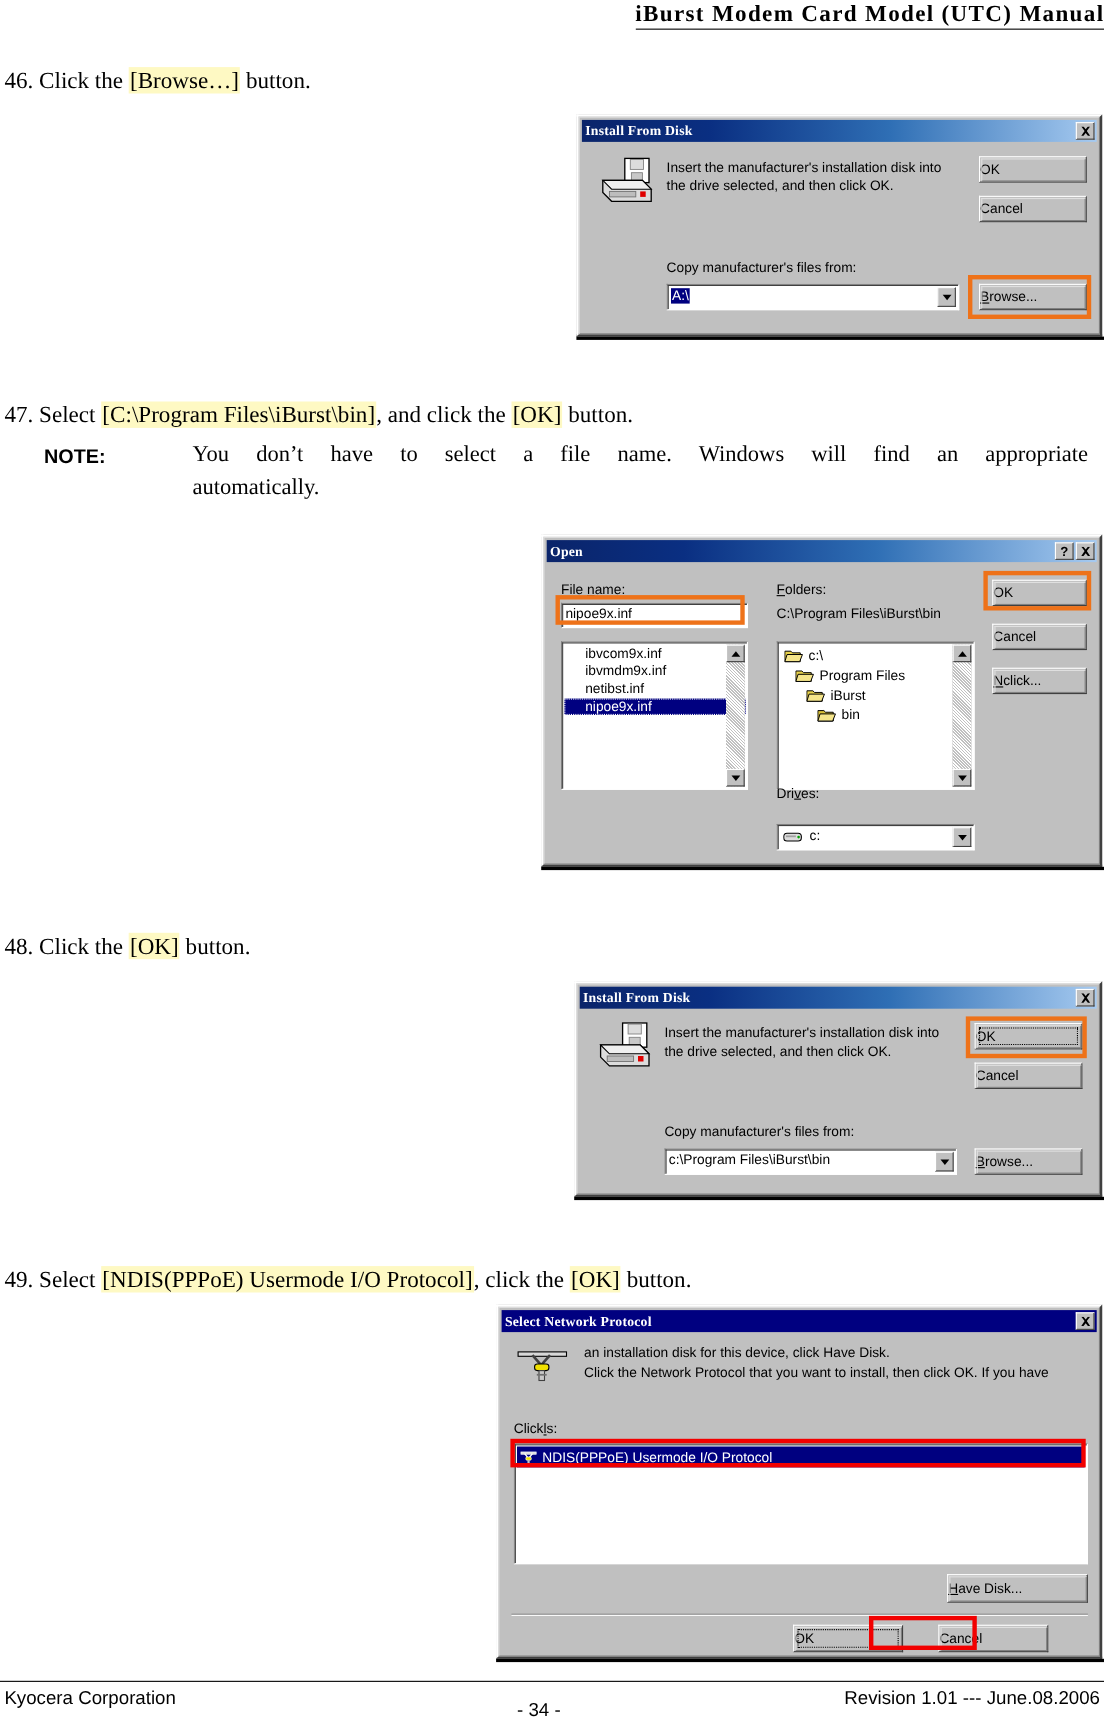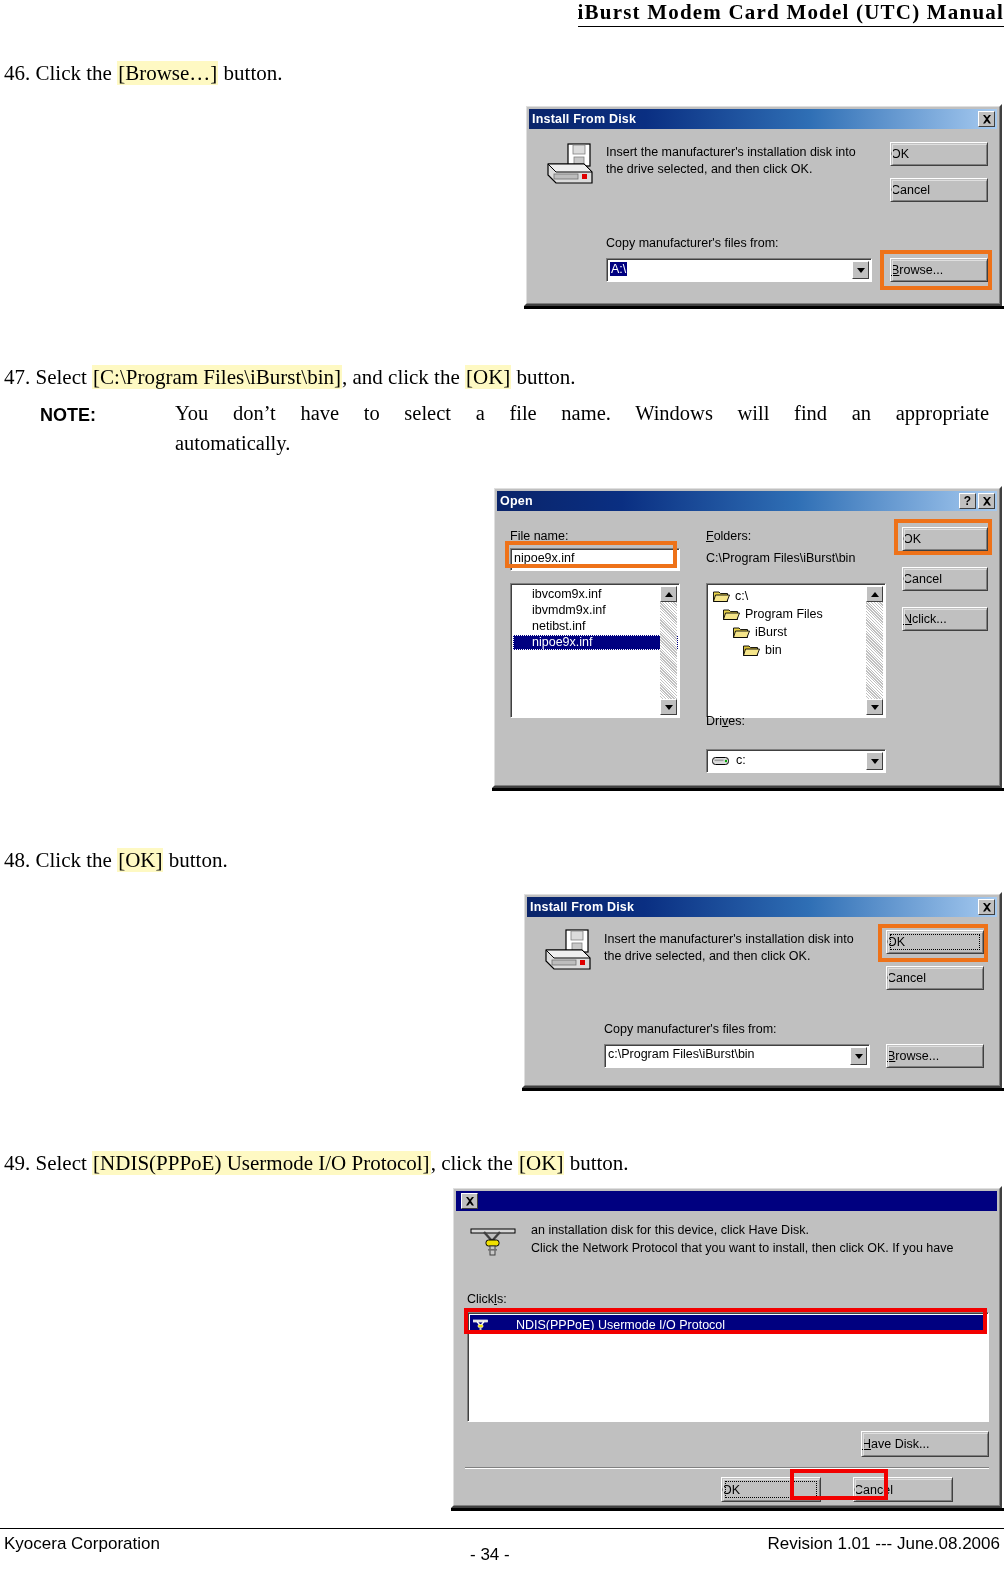--- a/index.html
+++ b/index.html
@@ -111,21 +111,21 @@
     padding: 0 2px 0 3px;
   }
   .titlebar.grad {
     background: linear-gradient(to right, #0a246a 0%, #0a2f82 25%, #2f6fb5 60%, #a6caf0 100%);
   }
   .titlebar.solid {
     background: #000080;
   }
   .titlebar .tb-text {
     color: #ffffff;
-    font-family: Liberation Sans, sans-serif;
+    font-family: Liberation Serif, serif;
     font-size: 12.5px;
     font-weight: bold;
     flex: 1;
     white-space: nowrap;
     letter-spacing: 0.2px;
   }
   .tb-btn {
     width: 17px;
     height: 16px;
     background: #c0c0c0;
@@ -624,20 +624,21 @@
   <span>Select</span>
   <span class="hl">[NDIS(PPPoE) Usermode I/O Protocol]</span><span>, click the</span>
   <span class="hl">[OK]</span>
   <span>button.</span>
 </div>
 
 <div class="dlg" style="left:451px; top:1186px; width:551px; height:322px;">
   <div class="dlg-inner-edge"></div>
 
   <div class="titlebar solid">
+    <span class="tb-text">Select Network Protocol</span>
     <span class="tb-btn">
       <svg width="10" height="9" viewBox="0 0 10 9">
         <path d="M1 0 L3 0 L5 2.5 L7 0 L9 0 L6 4 L9 8.5 L7 8.5 L5 6 L3 8.5 L1 8.5 L4 4 Z" fill="#000"></path>
       </svg>
     </span>
   </div>
 
   <div style="position:absolute; left:14px; top:32px; width:54px; height:40px;">
     <svg width="54" height="40" viewBox="0 0 54 40">
       <rect x="4" y="9" width="44" height="4" fill="#d8d8d8" stroke="#000" stroke-width="1"></rect>
@@ -653,21 +654,21 @@
     <div>an installation disk for this device, click Have Disk.</div>
     <div>Click the Network Protocol that you want to install, then click OK. If you have</div>
   </div>
 
   <div class="lbl" style="left:14px; top:104px;">
     <span id="md-a">Click</span><span class="acc">l</span><span id="md-b">s:</span>
   </div>
 
   <div class="sunken" style="left:14px; top:124px; width:522px; height:110px;">
     <span class="in2"></span>
-    <div style="position:absolute; left:2px; top:2px; right:2px; height:19px; background:#000080; display:flex; align-items:center; padding-left:3px;gap:23px;">
+    <div style="position:absolute; left:2px; top:2px; right:2px; height:19px; background:#000080; display:flex; align-items:center; padding-left:3px;">
       <span style="display:inline-flex; margin-right:5px;">
         <svg width="15" height="14" viewBox="0 0 15 14">
           <rect x="0.5" y="2" width="14" height="2" fill="#d8d8d8" stroke="#ffffff" stroke-width="0.7"></rect>
           <path d="M4 3.5 L7.5 8" stroke="#ffffff" stroke-width="1.3" fill="none"></path>
           <path d="M11 3.5 L7.5 8" stroke="#ffffff" stroke-width="1.3" fill="none"></path>
           <rect x="5" y="6.5" width="5" height="3" rx="1.2" fill="#f0e000" stroke="#ffffff" stroke-width="0.6"></rect>
           <rect x="6.5" y="9.5" width="2" height="3.5" fill="#c8c8c8"></rect>
         </svg>
       </span>
       <span style="color:#ffffff; font-family:'Liberation Sans',sans-serif; font-size:12.5px; white-space:nowrap;">NDIS(PPPoE) Usermode I/O Protocol</span>

